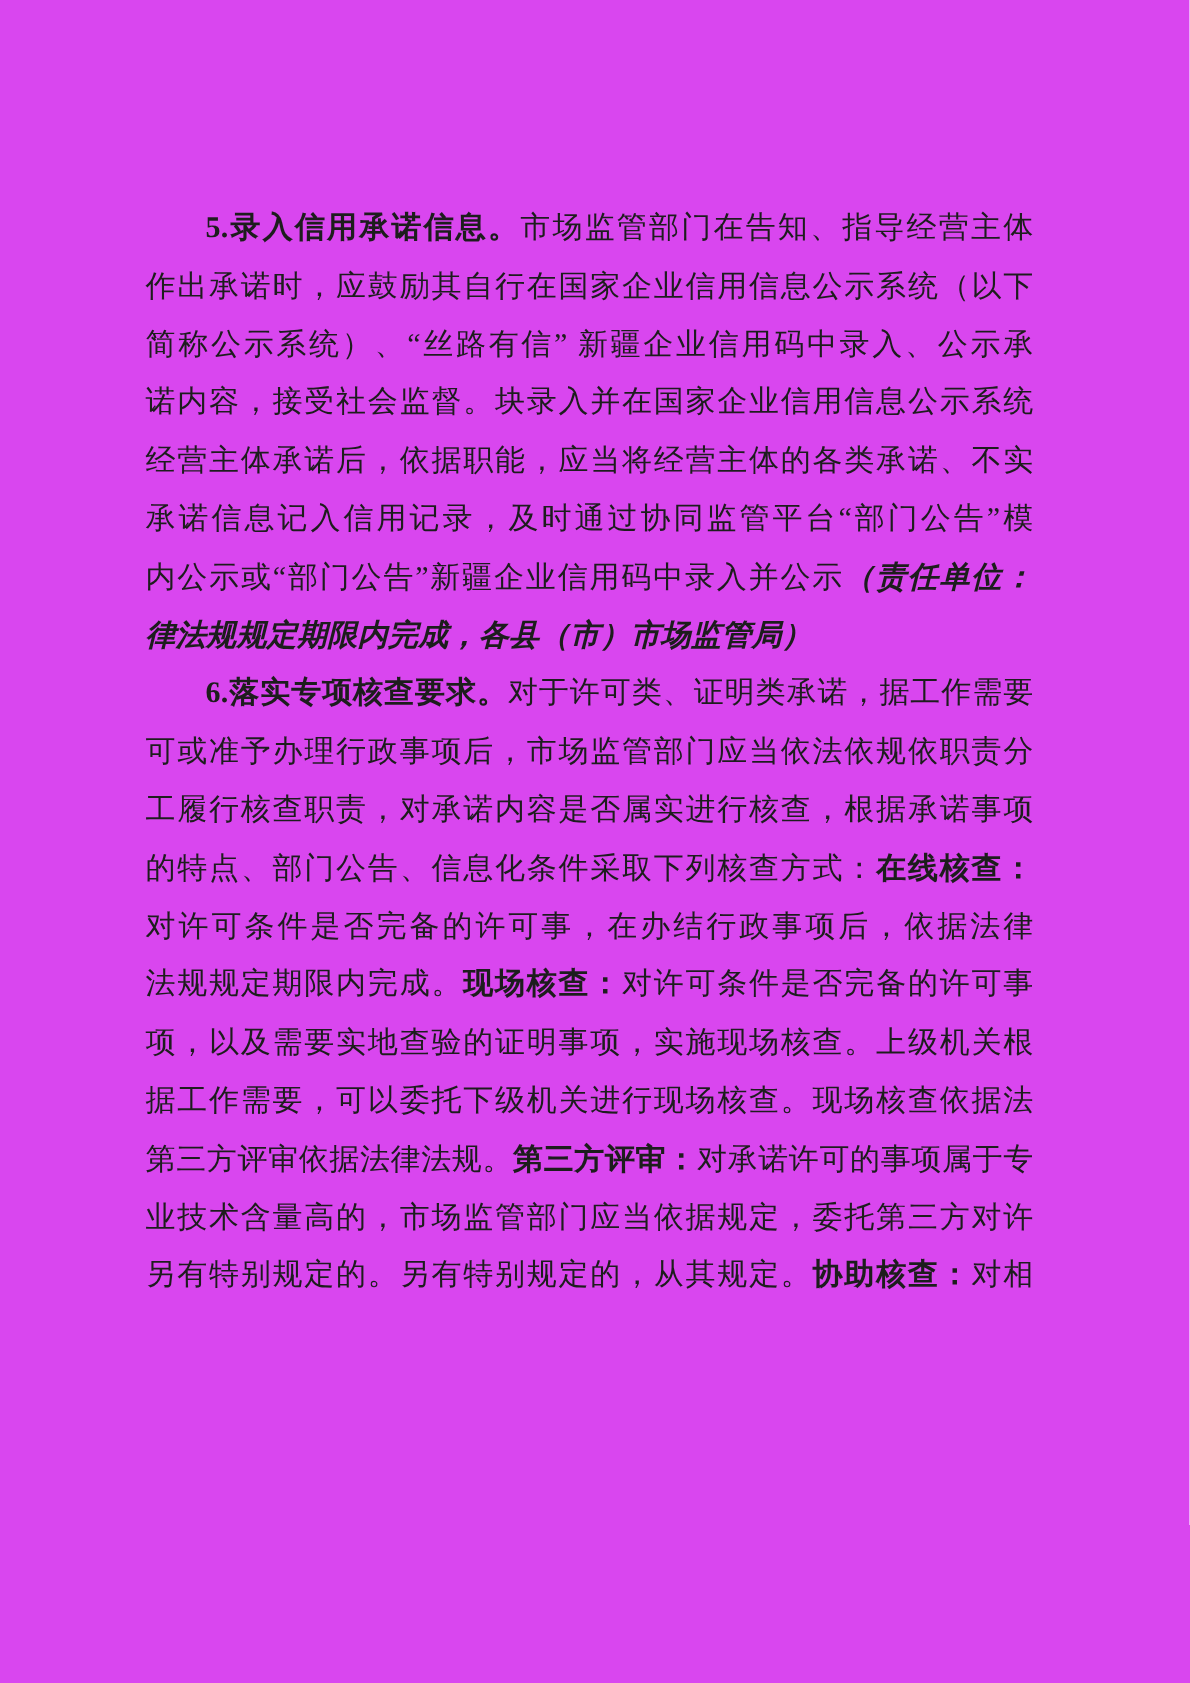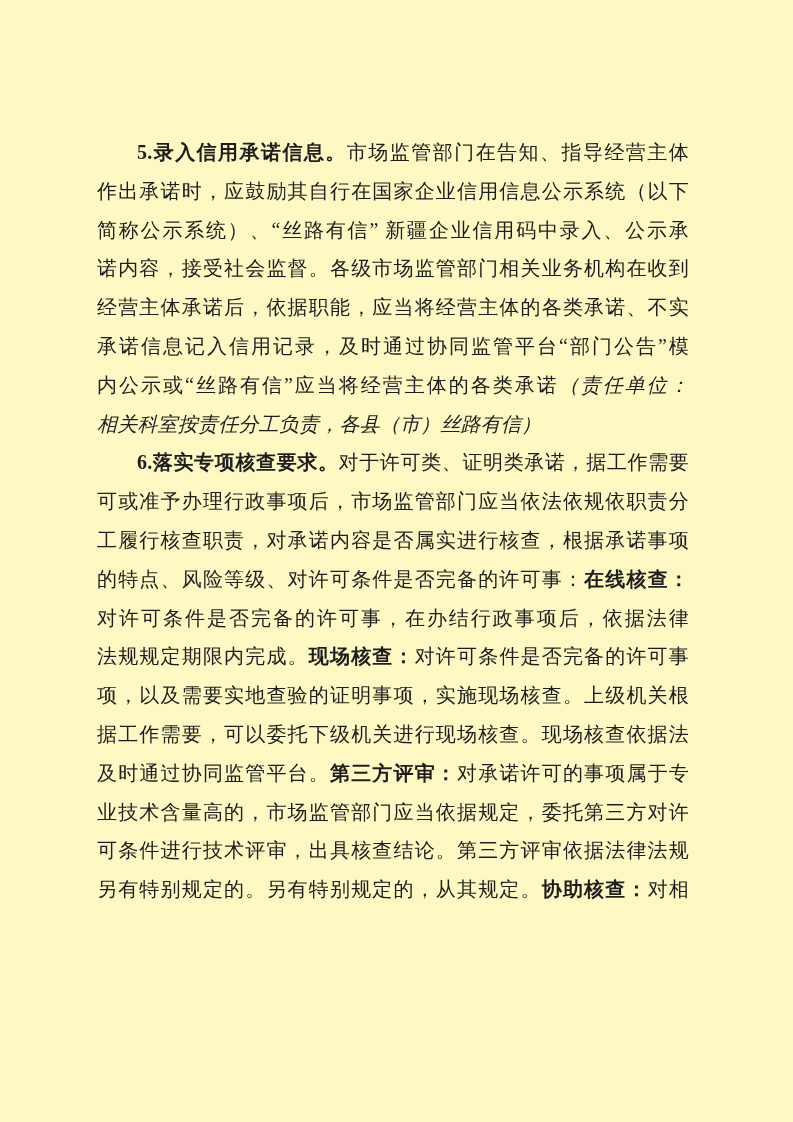--- a/index.html
+++ b/index.html
@@ -4,21 +4,21 @@
 <style>
   html, body {
     margin: 0;
     padding: 0;
     background: #ffffff;
   }
   .page {
     position: relative;
     width: 793px;
     height: 1122px;
-    background: #fef9c3;
+    background: #d946ef;
     overflow: hidden;
     font-family: "Liberation Serif", serif;
   }
   .doc-body {
     position: absolute;
     left: 97px;
     top: 133px;
     width: 592px;
     color: #1d1d1d;
   }
@@ -37,41 +37,41 @@
     -moz-text-align-last: left;
   }
   .line.indent {
     padding-left: 40px;
   }
   .b {
     font-weight: bold;
   }
   .k {
     font-style: italic;
+    font-weight: bold;
   }
 </style>
 </head>
 <body>
 
 <div class="page">
   <div class="doc-body" id="doc">
       <div class="line indent"><span class="b">5.录入信用承诺信息。</span><span class="">市场监管部门在告知、指导经营主体</span></div>
       <div class="line"><span class="">作出承诺时，应鼓励其自行在国家企业信用信息公示系统（以下</span></div>
       <div class="line"><span class="">简称公示系统）、“丝路有信” 新疆企业信用码中录入、公示承</span></div>
-      <div class="line"><span class="">诺内容，接受社会监督。各级市场监管部门相关业务机构在收到</span></div>
+      <div class="line"><span class="">诺内容，接受社会监督。块录入并在国家企业信用信息公示系统</span></div>
       <div class="line"><span class="">经营主体承诺后，依据职能，应当将经营主体的各类承诺、不实</span></div>
       <div class="line"><span class="">承诺信息记入信用记录，及时通过协同监管平台“部门公告”模</span></div>
-      <div class="line"><span class="">内公示或“丝路有信”应当将经营主体的各类承诺</span><span class=" k">（责任单位：</span></div>
-      <div class="line left"><span class=" k">相关科室按责任分工负责，各县（市）丝路有信）</span></div>
+      <div class="line"><span class="">内公示或“部门公告”新疆企业信用码中录入并公示</span><span class=" k">（责任单位：</span></div>
+      <div class="line left"><span class=" k">律法规规定期限内完成，各县（市）市场监管局）</span></div>
       <div class="line indent"><span class="b">6.落实专项核查要求。</span><span class="">对于许可类、证明类承诺，据工作需要</span></div>
       <div class="line"><span class="">可或准予办理行政事项后，市场监管部门应当依法依规依职责分</span></div>
       <div class="line"><span class="">工履行核查职责，对承诺内容是否属实进行核查，根据承诺事项</span></div>
-      <div class="line"><span class="">的特点、风险等级、对许可条件是否完备的许可事：</span><span class="b">在线核查：</span></div>
+      <div class="line"><span class="">的特点、部门公告、信息化条件采取下列核查方式：</span><span class="b">在线核查：</span></div>
       <div class="line"><span class="">对许可条件是否完备的许可事，在办结行政事项后，依据法律</span></div>
       <div class="line"><span class="">法规规定期限内完成。</span><span class="b">现场核查：</span><span class="">对许可条件是否完备的许可事</span></div>
       <div class="line"><span class="">项，以及需要实地查验的证明事项，实施现场核查。上级机关根</span></div>
       <div class="line"><span class="">据工作需要，可以委托下级机关进行现场核查。现场核查依据法</span></div>
-      <div class="line"><span class="">及时通过协同监管平台。</span><span class="b">第三方评审：</span><span class="">对承诺许可的事项属于专</span></div>
+      <div class="line"><span class="">第三方评审依据法律法规。</span><span class="b">第三方评审：</span><span class="">对承诺许可的事项属于专</span></div>
       <div class="line"><span class="">业技术含量高的，市场监管部门应当依据规定，委托第三方对许</span></div>
-      <div class="line"><span class="">可条件进行技术评审，出具核查结论。第三方评审依据法律法规</span></div>
       <div class="line"><span class="">另有特别规定的。另有特别规定的，从其规定。</span><span class="b">协助核查：</span><span class="">对相</span></div>
     </div>
 </div>
 
 </body></html>

